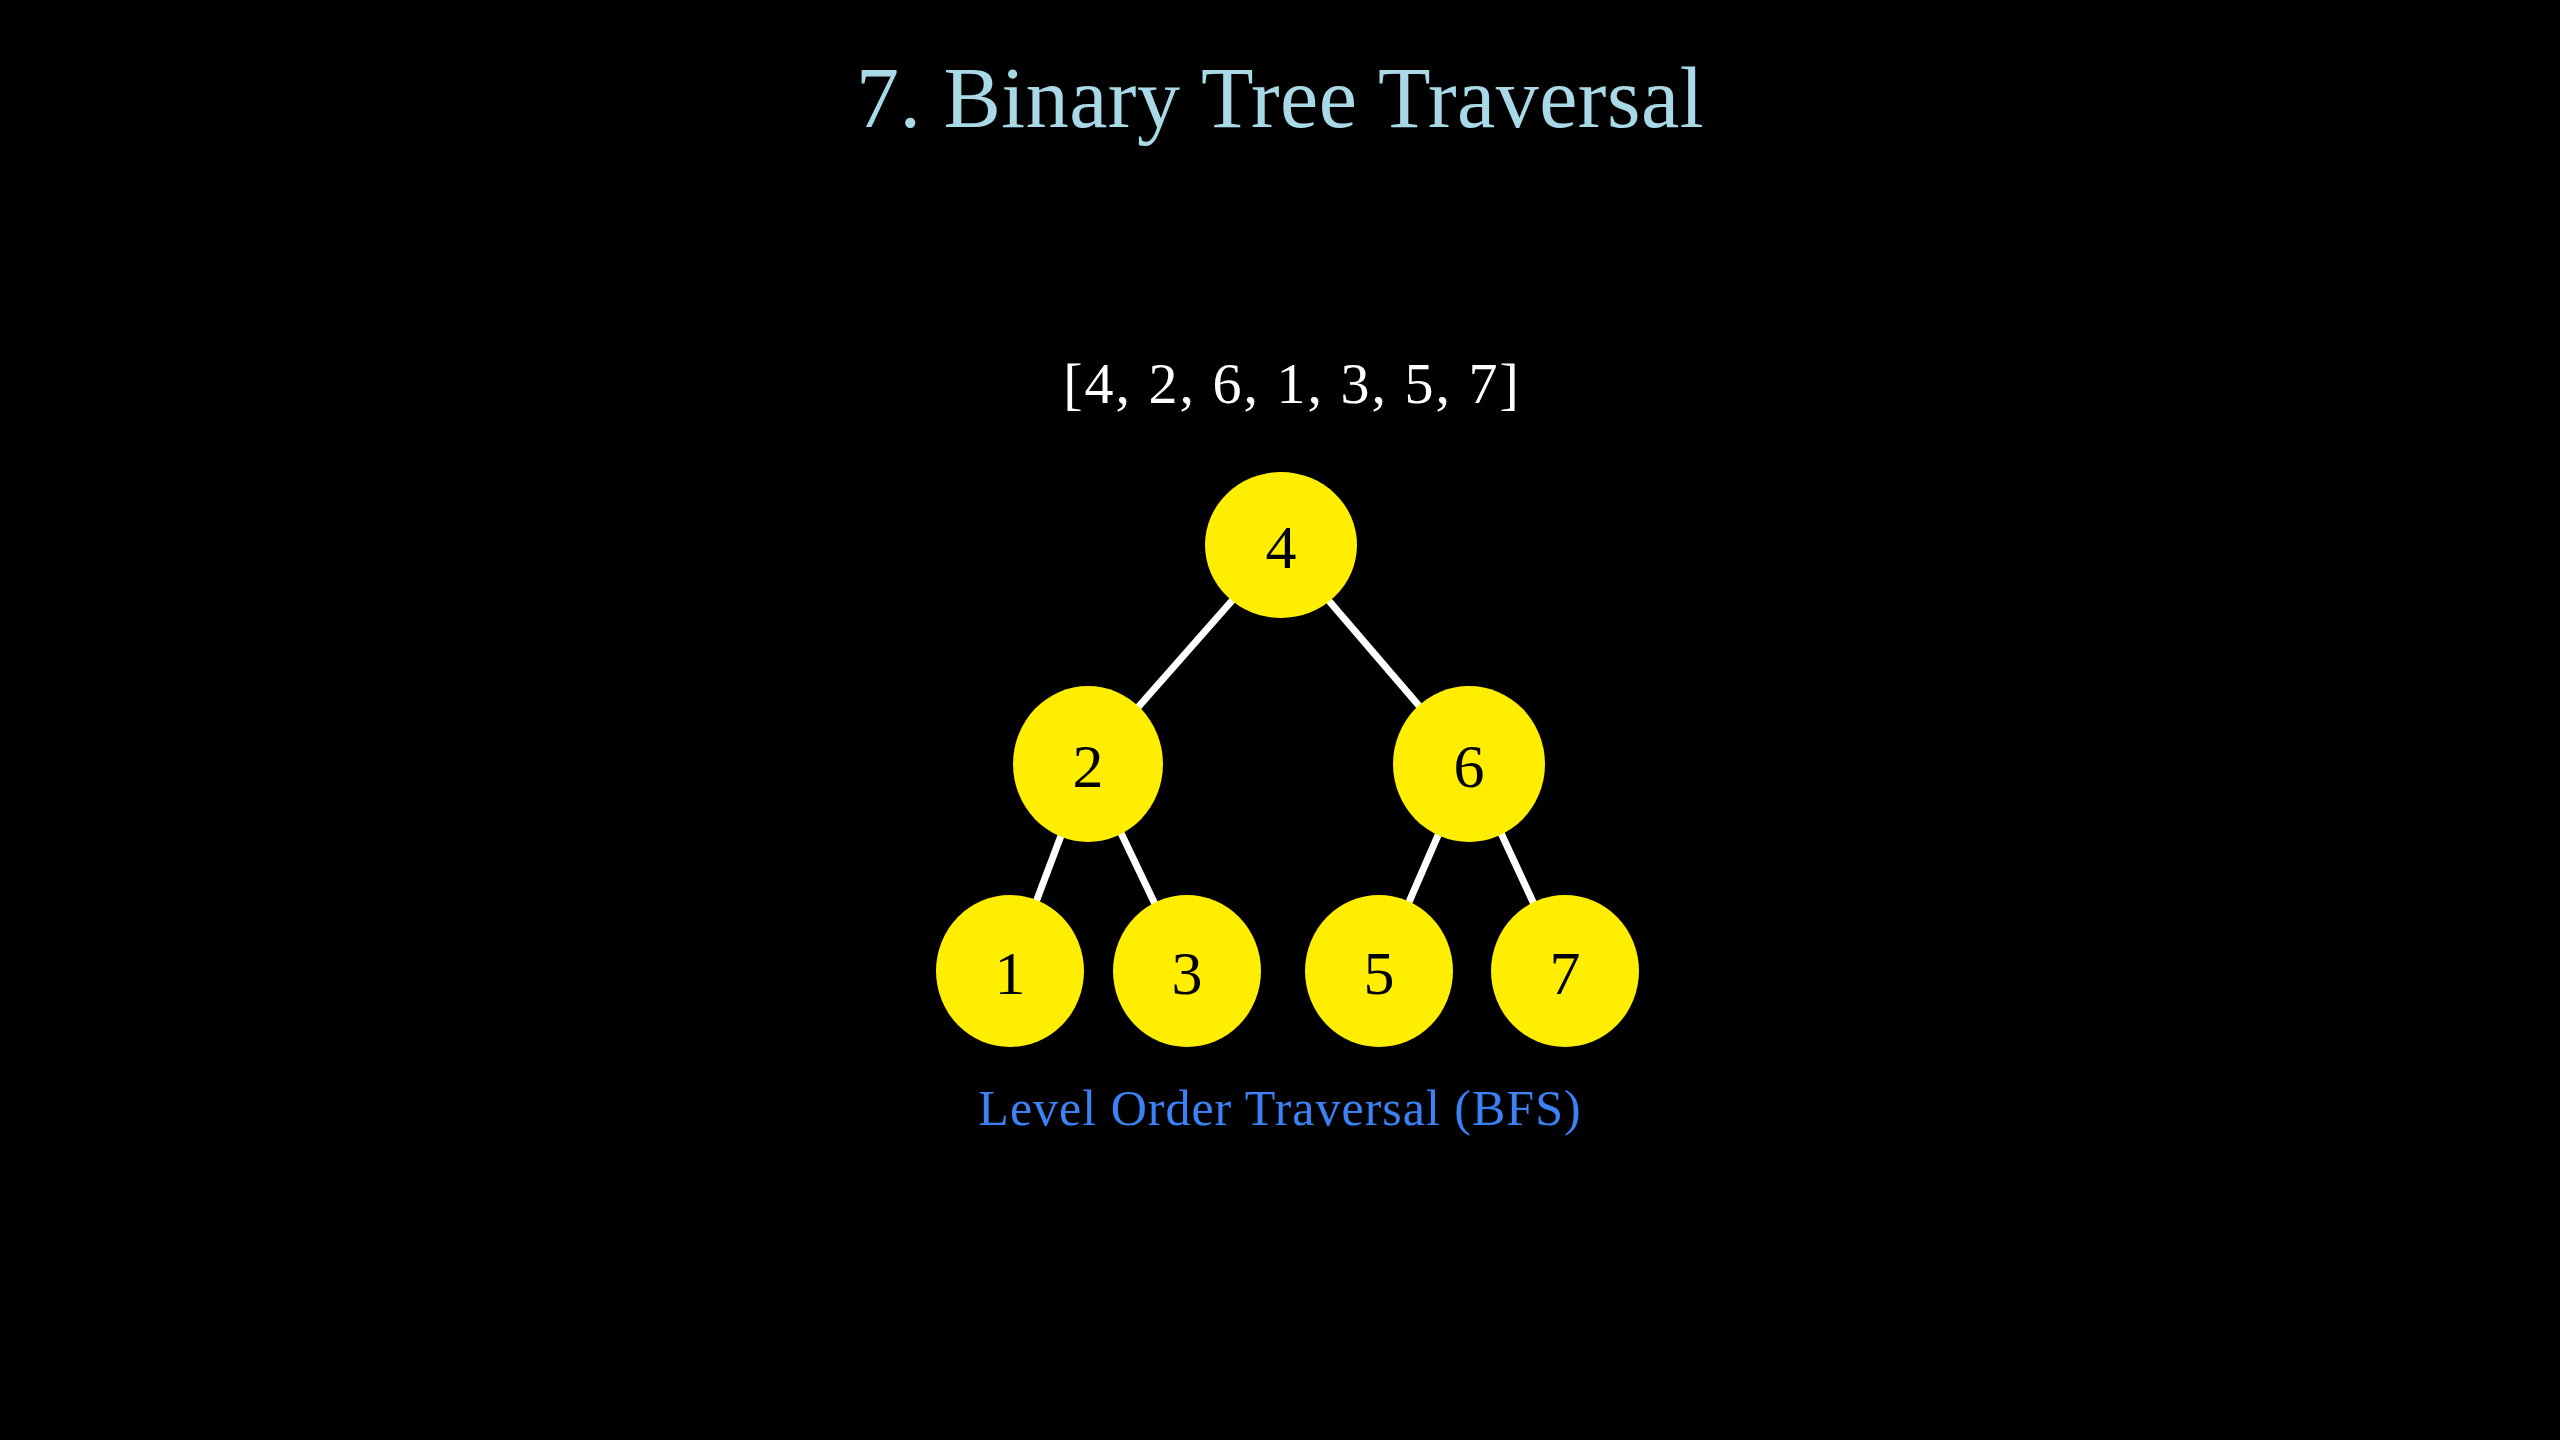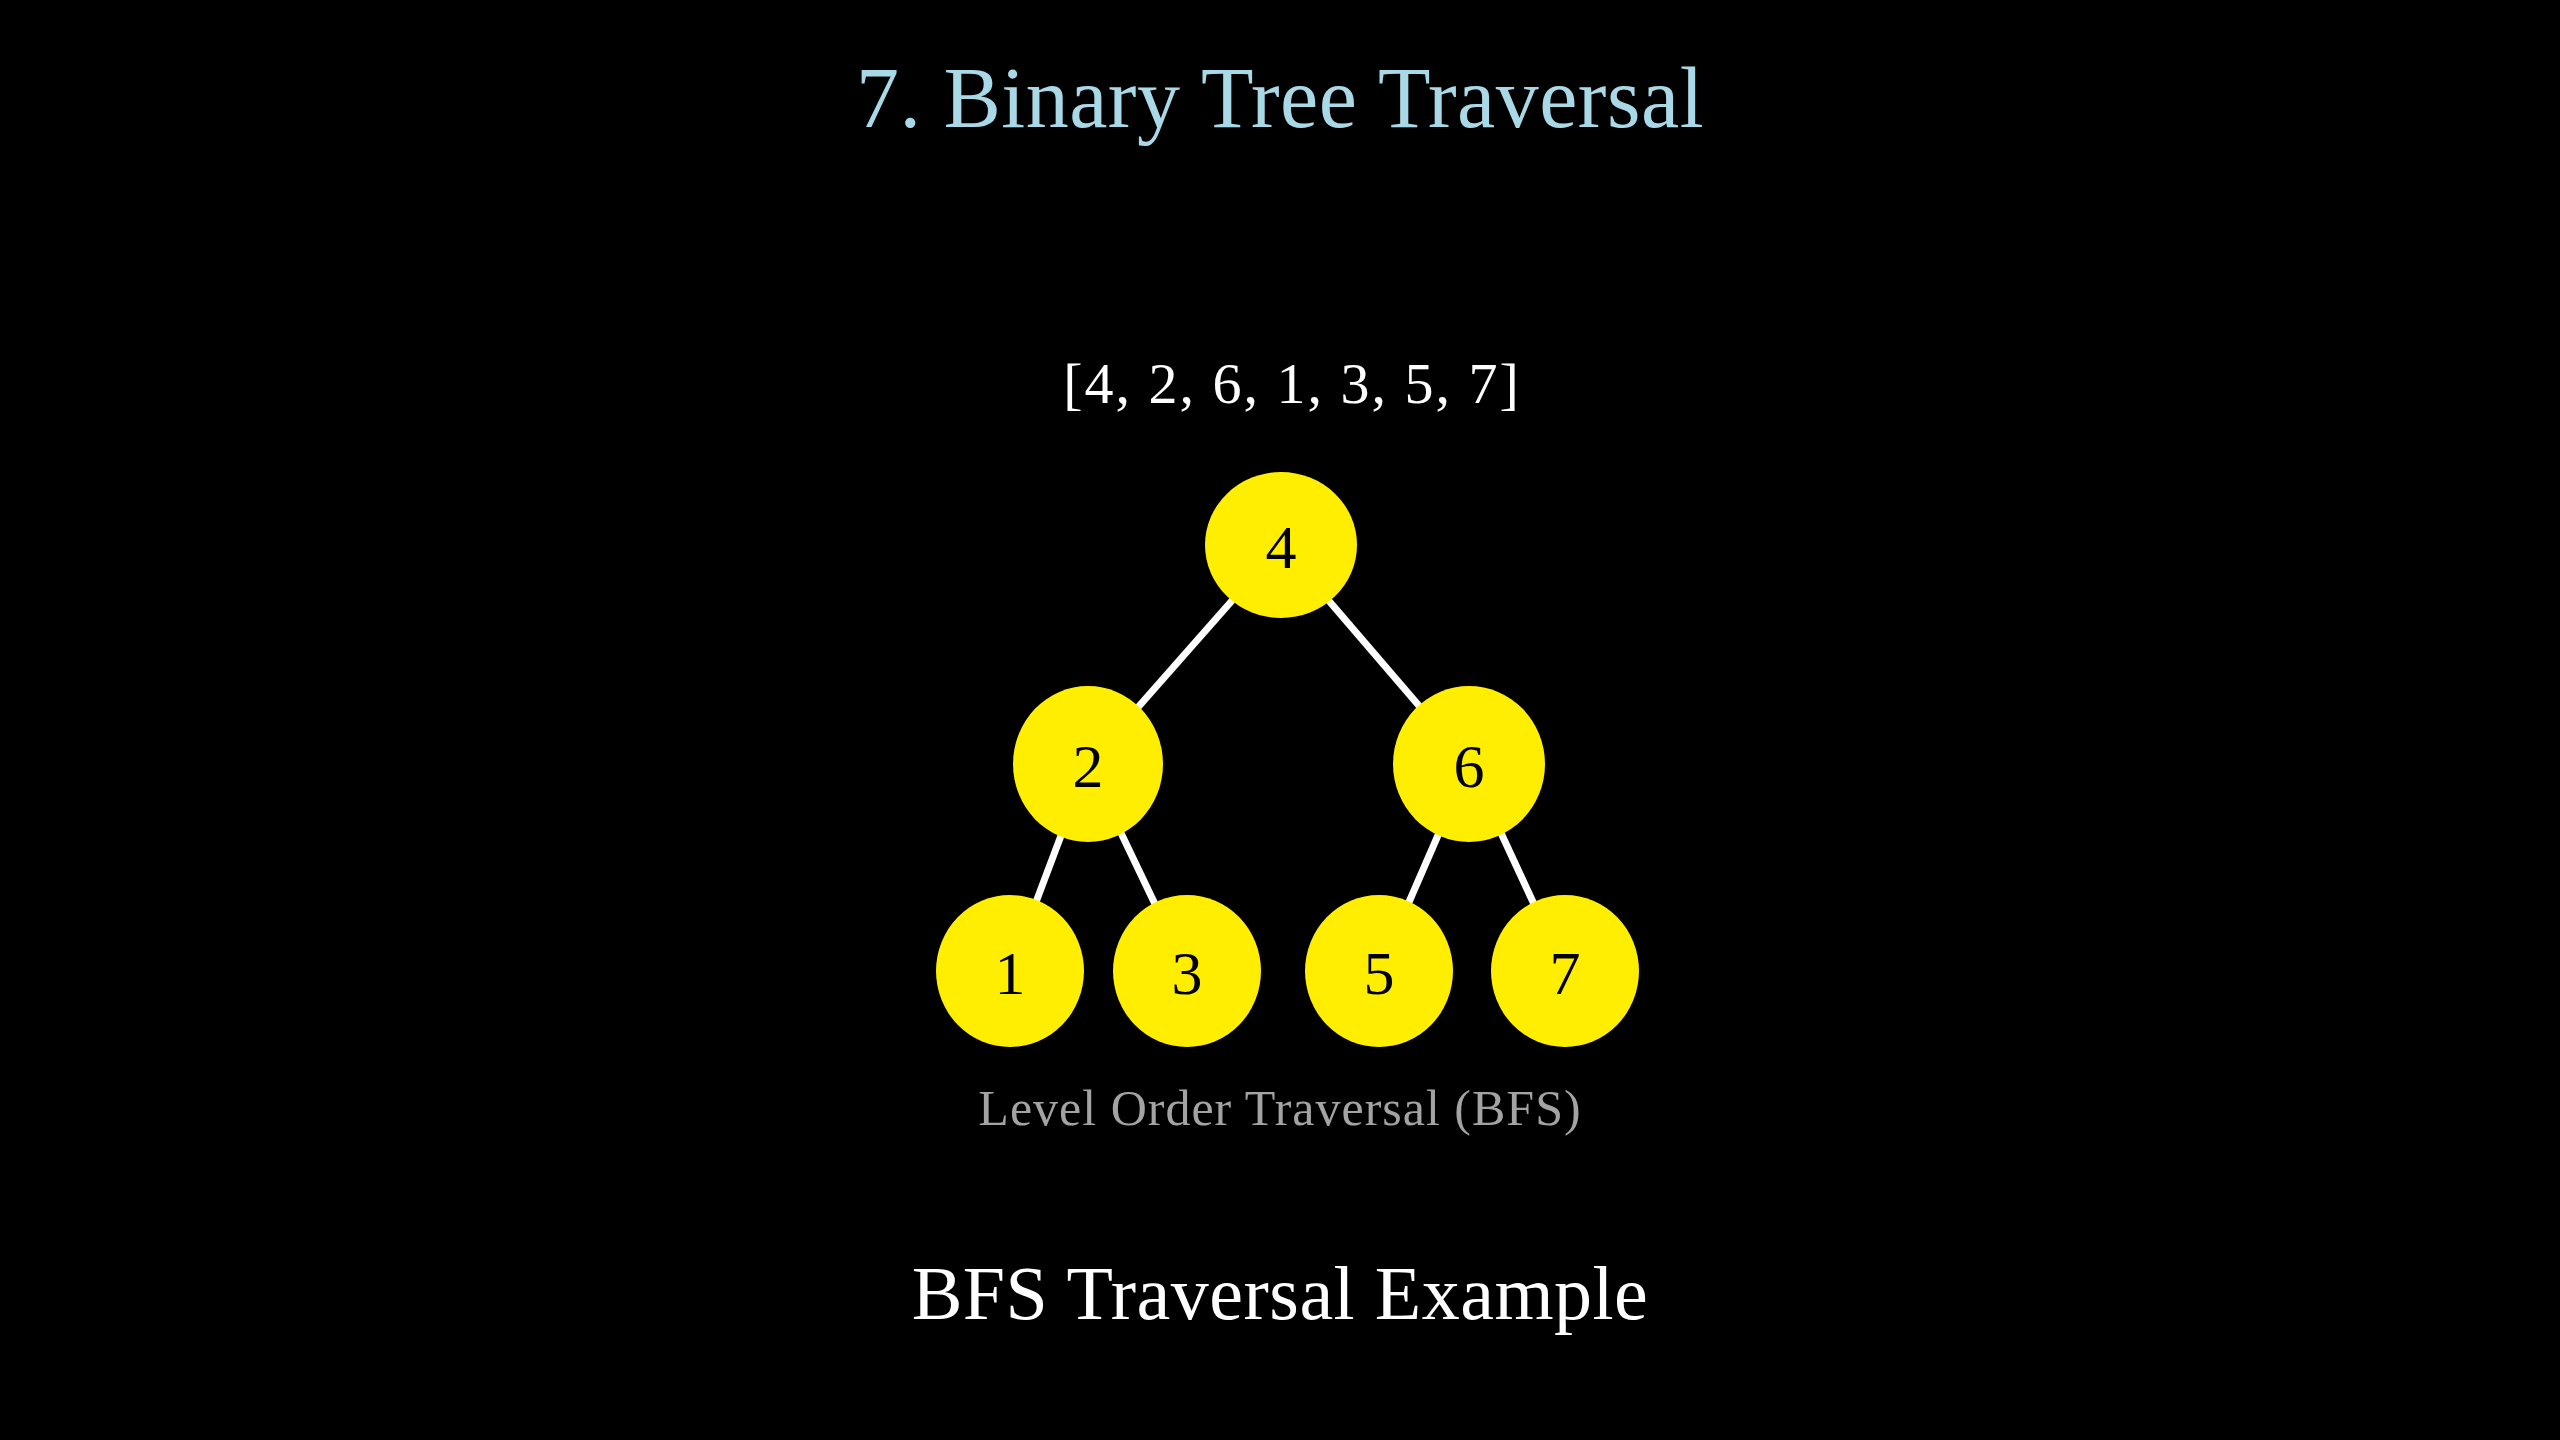--- a/index.html
+++ b/index.html
@@ -67,21 +67,21 @@
     font-size: 62px;
     text-anchor: middle;
     dominant-baseline: central;
   }
   #traversal-caption {
     position: absolute;
     left: 0;
     top: 1083px;
     width: 2560px;
     text-align: center;
-    color: #a3a3a3;
+    color: #3b82f6;
     font-size: 50px;
     line-height: 1.0;
     letter-spacing: 1px;
     white-space: nowrap;
   }
   #bottom-caption {
     position: absolute;
     left: 0;
     top: 1255px;
     width: 2560px;
@@ -138,15 +138,14 @@
         </g>
         <g>
           <ellipse class="node-shape" cx="1565" cy="971" rx="74" ry="76" fill="#ffee00"></ellipse>
           <text class="node-label" x="1565" y="973" fill="#000000">7</text>
         </g>
       </g>
   </svg>
 
   <div id="traversal-caption">Level Order Traversal (BFS)</div>
 
-  <div id="bottom-caption">BFS Traversal Example</div>
 
 </div>
 
 </body></html>

